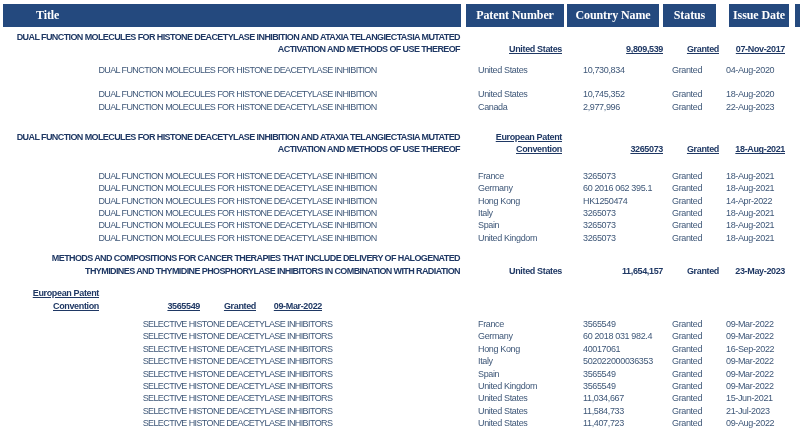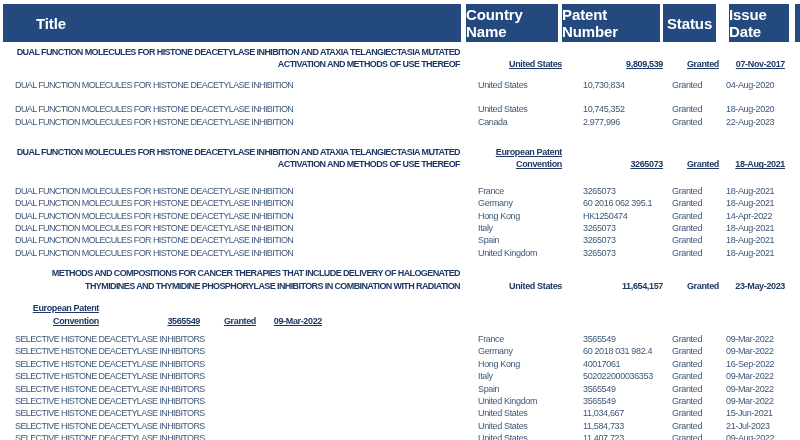--- a/index.html
+++ b/index.html
@@ -9,23 +9,23 @@
     background:#ffffff;
     font-family:"Liberation Sans", sans-serif;
     overflow:hidden;
     box-sizing:border-box;
     padding:4px 0 0 3px;
   }
   
   #header{display:flex;align-items:stretch;}
   .hcell{
     background:#24497E;color:#ffffff;
-    font-weight:bold;font-size:15px;letter-spacing:-0.1px;
-    height:38px;display:flex;align-items:center;justify-content:center;
-    box-sizing:border-box;flex:0 0 auto;
+    font-weight:bold;font-size:12px;letter-spacing:-0.1px;
+    height:23px;display:flex;align-items:center;justify-content:center;
+    box-sizing:border-box;flex:0 0 auto;font-family:Liberation Serif, serif;
   }
   .h-title{width:458px;margin-right:5px;justify-content:flex-start;padding-left:33px;}
   .h-country{width:92px;margin-right:4px;}
   .h-patent{width:98px;margin-right:3px;}
   .h-status{width:53px;margin-right:13px;}
   .h-date{width:60px;margin-right:6px;}
   .h-stub{width:12px;}
   
   #rows{width:797px;}
   .row{display:flex;align-items:flex-end;}
@@ -34,35 +34,35 @@
     font-size:9px;line-height:12.4px;letter-spacing:-0.35px;
     color:#3E5778;
   }
   .c-title{width:463px;padding-right:6px;letter-spacing:-0.6px;}
   .c-country{width:96px;padding-left:12px;}
   .c-patent{width:101px;padding-left:21px;white-space:nowrap;}
   .c-status{width:56px;padding-left:9px;white-space:nowrap;}
   .c-date{width:66px;padding-left:7px;white-space:nowrap;}
   .parent .cell{font-weight:bold;color:#1F3864;text-align:right;}
   .parent .c-title{padding-left:5px;}
-  .child .c-title{padding-left:12px;}
+  .child .c-title{padding-left:12px;text-align:center;}
   .cell.link{text-decoration:underline;cursor:pointer;}
   
   .g0{margin-top:0;}  .g4{margin-top:4px;}  .g6{margin-top:6px;}
   .g8{margin-top:8px;}.g10{margin-top:10px;}.g12{margin-top:12px;}
   .g14{margin-top:14px;}.g18{margin-top:18px;}
 </style>
 </head>
 <body>
 
 <div id="app">
   <div id="header">
     <div class="hcell h-title">Title</div>
+    <div class="hcell h-patent">Patent Number</div>
     <div class="hcell h-country">Country Name</div>
-    <div class="hcell h-patent">Patent Number</div>
     <div class="hcell h-status">Status</div>
     <div class="hcell h-date">Issue Date</div>
     <div class="hcell h-stub"></div>
   </div>
   <div id="rows">
       <div class="row parent g4">
         <div class="cell c-title">DUAL FUNCTION MOLECULES FOR HISTONE DEACETYLASE INHIBITION AND ATAXIA TELANGIECTASIA MUTATED ACTIVATION AND METHODS OF USE THEREOF</div>
         <div class="cell c-country link">United States</div>
         <div class="cell c-patent link">9,809,539</div>
         <div class="cell c-status link">Granted</div>

